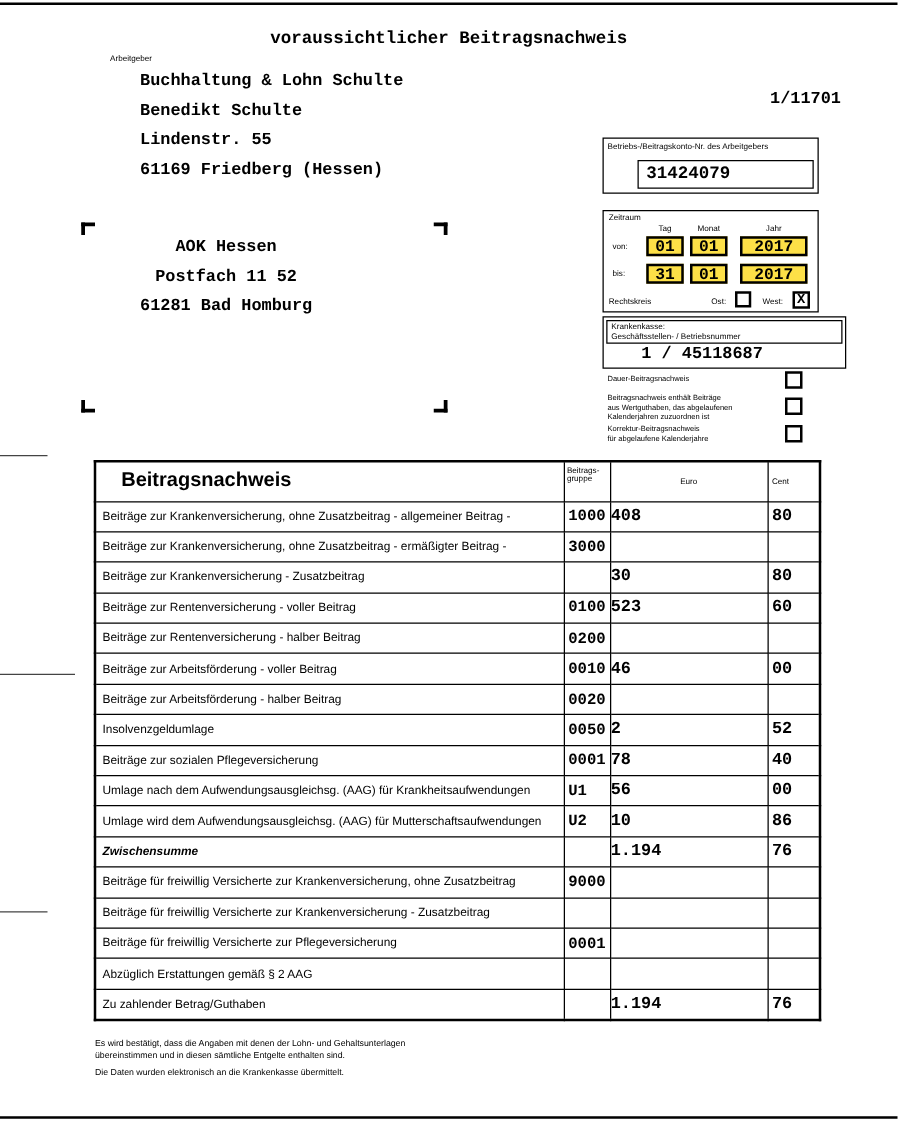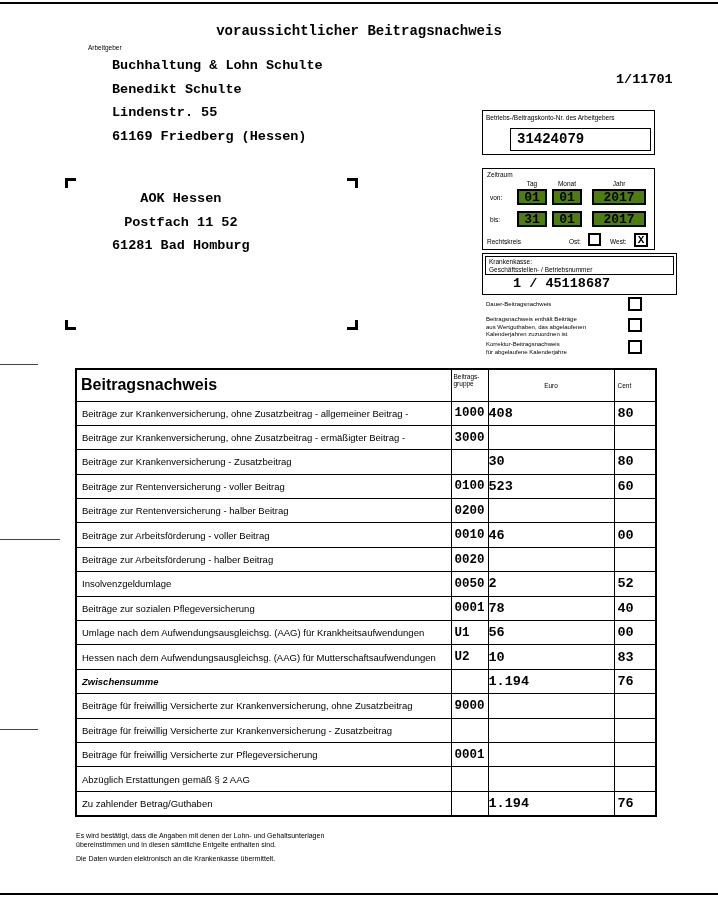--- a/index.html
+++ b/index.html
@@ -41,21 +41,21 @@
   .zeitraum-box { position:absolute; left:482px; top:168px; width:173px; height:82px; border:1px solid #000; font-size:6.5px; }
   .zr-title { position:absolute; top:2px; left:4px; }
   .zr-head { position:absolute; top:11px; text-align:center; }
   .zr-head-tag { left:34px; width:30px; }
   .zr-head-monat { left:69px; width:30px; }
   .zr-head-jahr { left:109px; width:54px; }
   .zr-rowlabel { position:absolute; left:7px; }
   .zr-von-label { top:25px; }
   .zr-bis-label { top:47px; }
   .zr-cell {
-    position:absolute; height:16px; border:2px solid #000; background:#4d7c0f;
+    position:absolute; height:16px; border:2px solid #000; background:#fde047;
     font-family:"Liberation Mono","DejaVu Sans Mono",monospace; font-weight:bold;
     font-size:13px; line-height:14px; text-align:center;
   }
   .zr-von { top:20px; } .zr-bis { top:42px; }
   .zr-c1 { left:34px; width:30px; }
   .zr-c2 { left:69px; width:30px; }
   .zr-c3 { left:109px; width:54px; }
   .zr-rk-label { position:absolute; top:69px; left:4px; }
   .zr-ost-label { position:absolute; top:69px; left:86px; }
   .zr-west-label { position:absolute; top:69px; left:127px; }
@@ -98,21 +98,21 @@
   .fold-1 { top:364px; width:38px; }
   .fold-2 { top:539px; width:60px; }
   .fold-3 { top:729px; width:38px; }
 
   
   .main-table { position:absolute; left:75px; top:368px; width:580px; }
   table { border-collapse:collapse; width:580px; table-layout:fixed; border:2px solid #000; }
   th, td { border:1px solid #000; overflow:hidden; }
   .c-desc { width:375px; } .c-grp { width:37px; } .c-euro { width:126px; } .c-cent { width:42px; }
   thead tr { height:32px; }
-  .th-title { font-size:16px; font-weight:bold; text-align:left; padding-left:4px; vertical-align:middle; }
+  .th-title { font-size:16px; font-weight:bold; text-align:left; padding-left:20px; vertical-align:middle; }
   .th-grp  { font-size:6.5px; font-weight:normal; text-align:left; vertical-align:top; padding:3px 2px; white-space:pre-line; }
   .th-euro { font-size:6.5px; font-weight:normal; text-align:center; vertical-align:middle; }
   .th-cent { font-size:6.5px; font-weight:normal; text-align:left; padding-left:3px; vertical-align:middle; }
   tbody tr { height:24.4px; }
   .td-desc { font-size:9.5px; padding-left:5px; vertical-align:middle; }
   .td-grp  { font-family:"Liberation Mono","DejaVu Sans Mono",monospace; font-weight:bold; font-size:12.5px; padding-left:3px; vertical-align:middle; }
   .td-euro { font-family:Liberation Mono, monospace; font-weight:bold; font-size:13.5px; text-align:left; padding-right:5px; vertical-align:middle; }
   .td-cent { font-family:"Liberation Mono","DejaVu Sans Mono",monospace; font-weight:bold; font-size:13.5px; padding-left:3px; vertical-align:middle; }
   .bold-row .td-desc { font-weight:bold;font-style:italic; }
 
@@ -280,24 +280,24 @@
   </tr>
 
   <tr>
     <td class="td-desc">Umlage nach dem Aufwendungsausgleichsg. (AAG) für Krankheitsaufwendungen</td>
     <td class="td-grp">U1</td>
     <td class="td-euro">56</td>
     <td class="td-cent">00</td>
   </tr>
 
   <tr>
-    <td class="td-desc">Hessen nach dem Aufwendungsausgleichsg. (AAG) für Mutterschaftsaufwendungen</td>
+    <td class="td-desc">Umlage wird dem Aufwendungsausgleichsg. (AAG) für Mutterschaftsaufwendungen</td>
     <td class="td-grp">U2</td>
     <td class="td-euro">10</td>
-    <td class="td-cent">83</td>
+    <td class="td-cent">86</td>
   </tr>
 
   <tr class="bold-row">
     <td class="td-desc">Zwischensumme</td>
     <td class="td-grp"></td>
     <td class="td-euro">1.194</td>
     <td class="td-cent">76</td>
   </tr>
 
   <tr>

